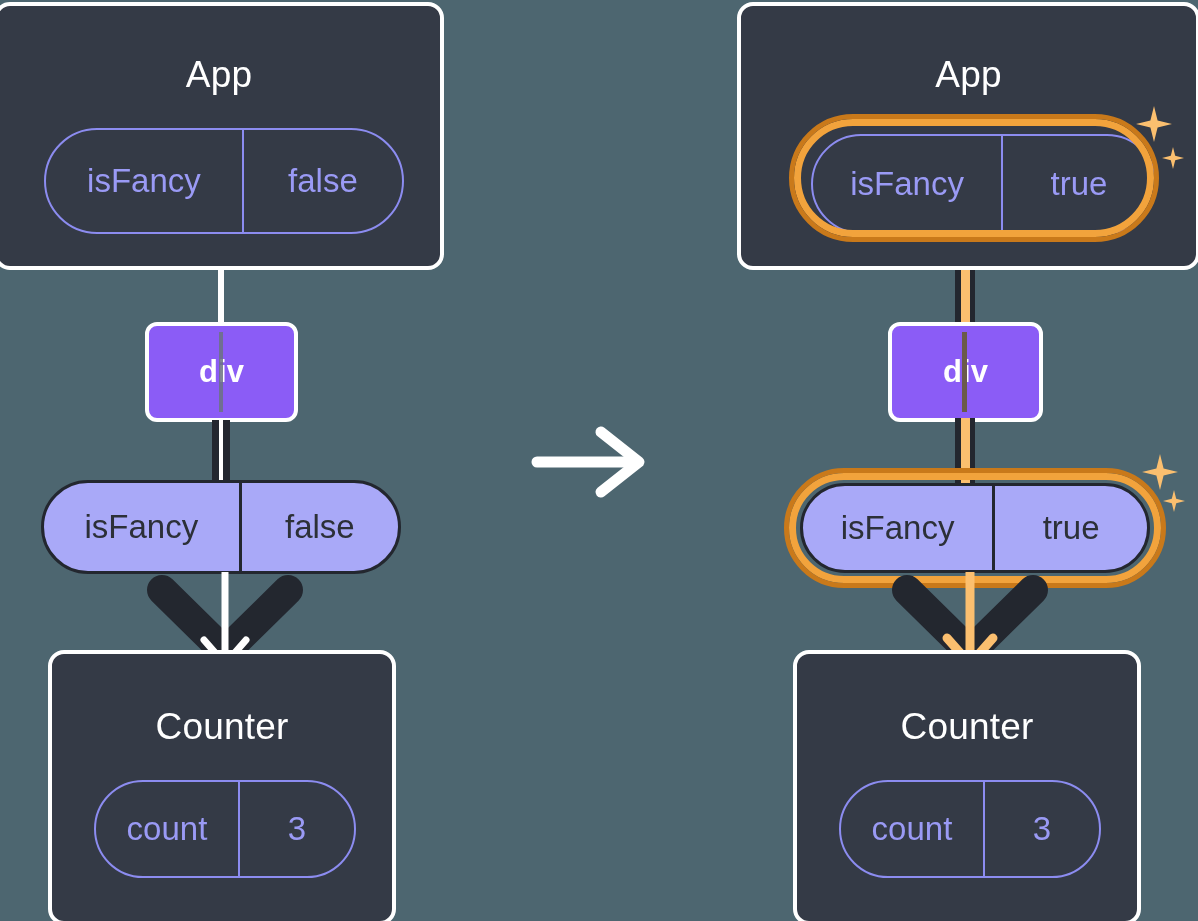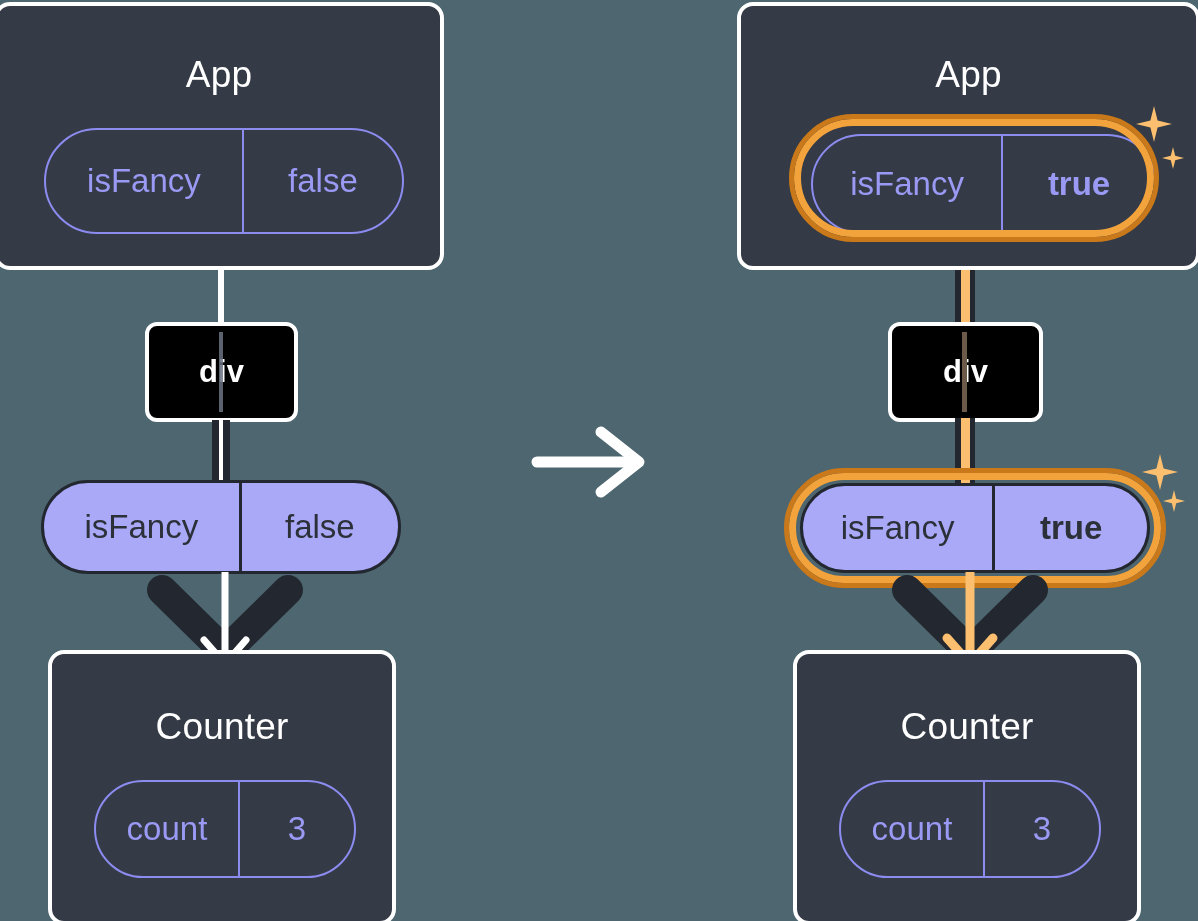--- a/index.html
+++ b/index.html
@@ -31,21 +31,21 @@
   .panel-title {
     position: absolute;
     left: 0; right: 0;
     text-align: center;
     color: #ffffff;
     font-size: 37px;
     letter-spacing: .2px;
   }
   .smallbox {
     position: absolute;
-    background: #000000;
+    background: #8b5cf6;
     border: 4px solid #ffffff;
     border-radius: 12px;
     box-sizing: border-box;
     display: flex;
     align-items: center;
     justify-content: center;
     color: #ffffff;
     font-size: 31px;
     font-weight: 700;
   }
@@ -83,21 +83,21 @@
   }
   .pill-key, .pill-val {
     display: flex;
     align-items: center;
     justify-content: center;
     font-size: 33px;
     white-space: nowrap;
   }
   .pill-key { flex: 0 0 55%; text-align: center; }
   .pill-val { flex: 1 1 auto; text-align: right; }
-  .pill-val.bold { font-weight: 700; }
+  .pill-val.bold { font-weight: 400; }
 
   
   .hl-ring {
     position: absolute;
     box-sizing: border-box;
     border: 7px solid #f2a33c;
     border-radius: 999px;
     outline: 5px solid #c9791a;
     outline-offset: 0px;
     pointer-events: none;

